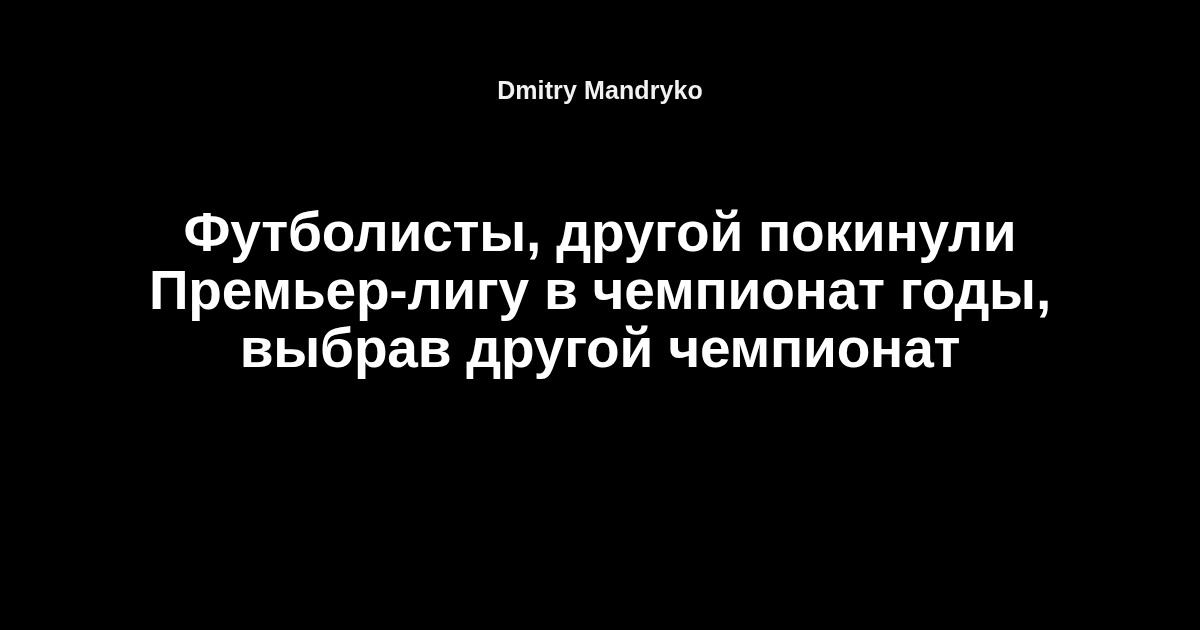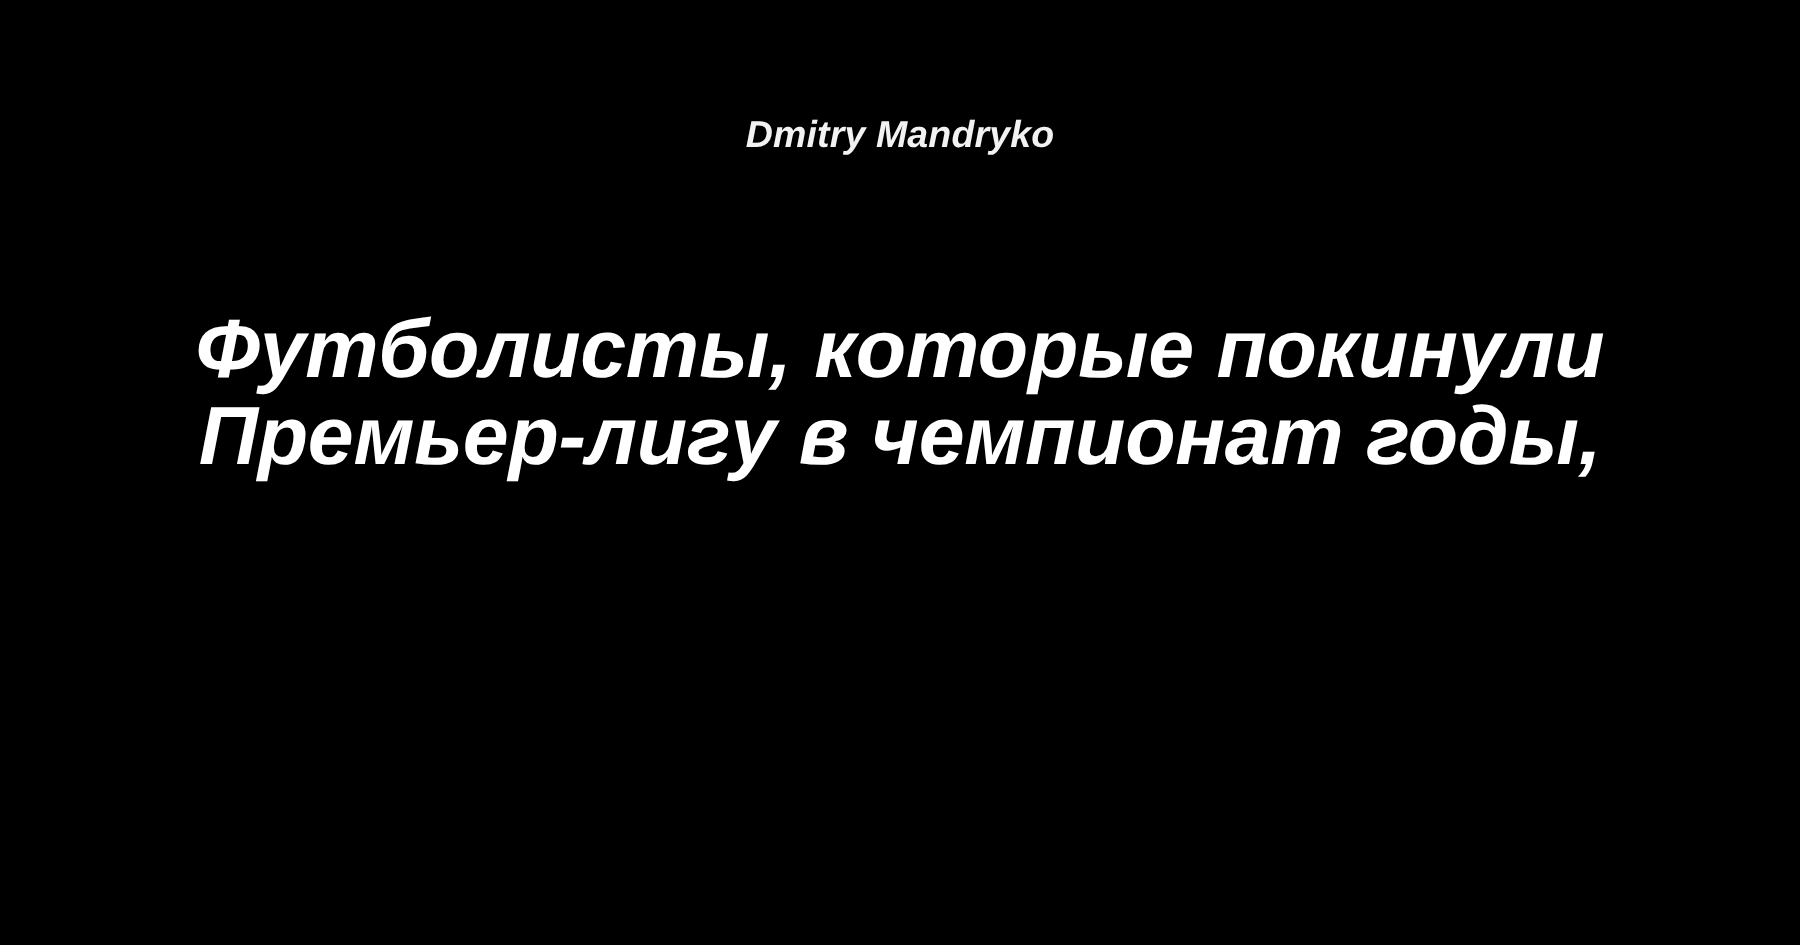--- a/index.html
+++ b/index.html
@@ -14,21 +14,20 @@
     font-family: "Liberation Sans", "DejaVu Sans", sans-serif;
     overflow: hidden;
   }
 
   .card {
     position: relative;
     width: 1200px;
     height: 474px;
     background: #000000;
     box-sizing: border-box;
-    font-style: italic;
   }
 
   .author-row {
     position: absolute;
     top: 78px;
     left: 0;
     width: 1200px;
     text-align: center;
     line-height: 1;
   }
@@ -65,17 +64,18 @@
 </head>
 <body>
 
 <div class="card">
 
   <div class="author-row">
     <span class="author-name">Dmitry Mandryko</span>
   </div>
 
   <div class="headline-block">
-    <span class="headline-line">Футболисты, которые покинули</span>
+    <span class="headline-line">Футболисты, другой покинули</span>
     <span class="headline-line">Премьер-лигу в чемпионат годы,</span>
+    <span class="headline-line">выбрав другой чемпионат</span>
   </div>
 
 </div>
 
 </body></html>

